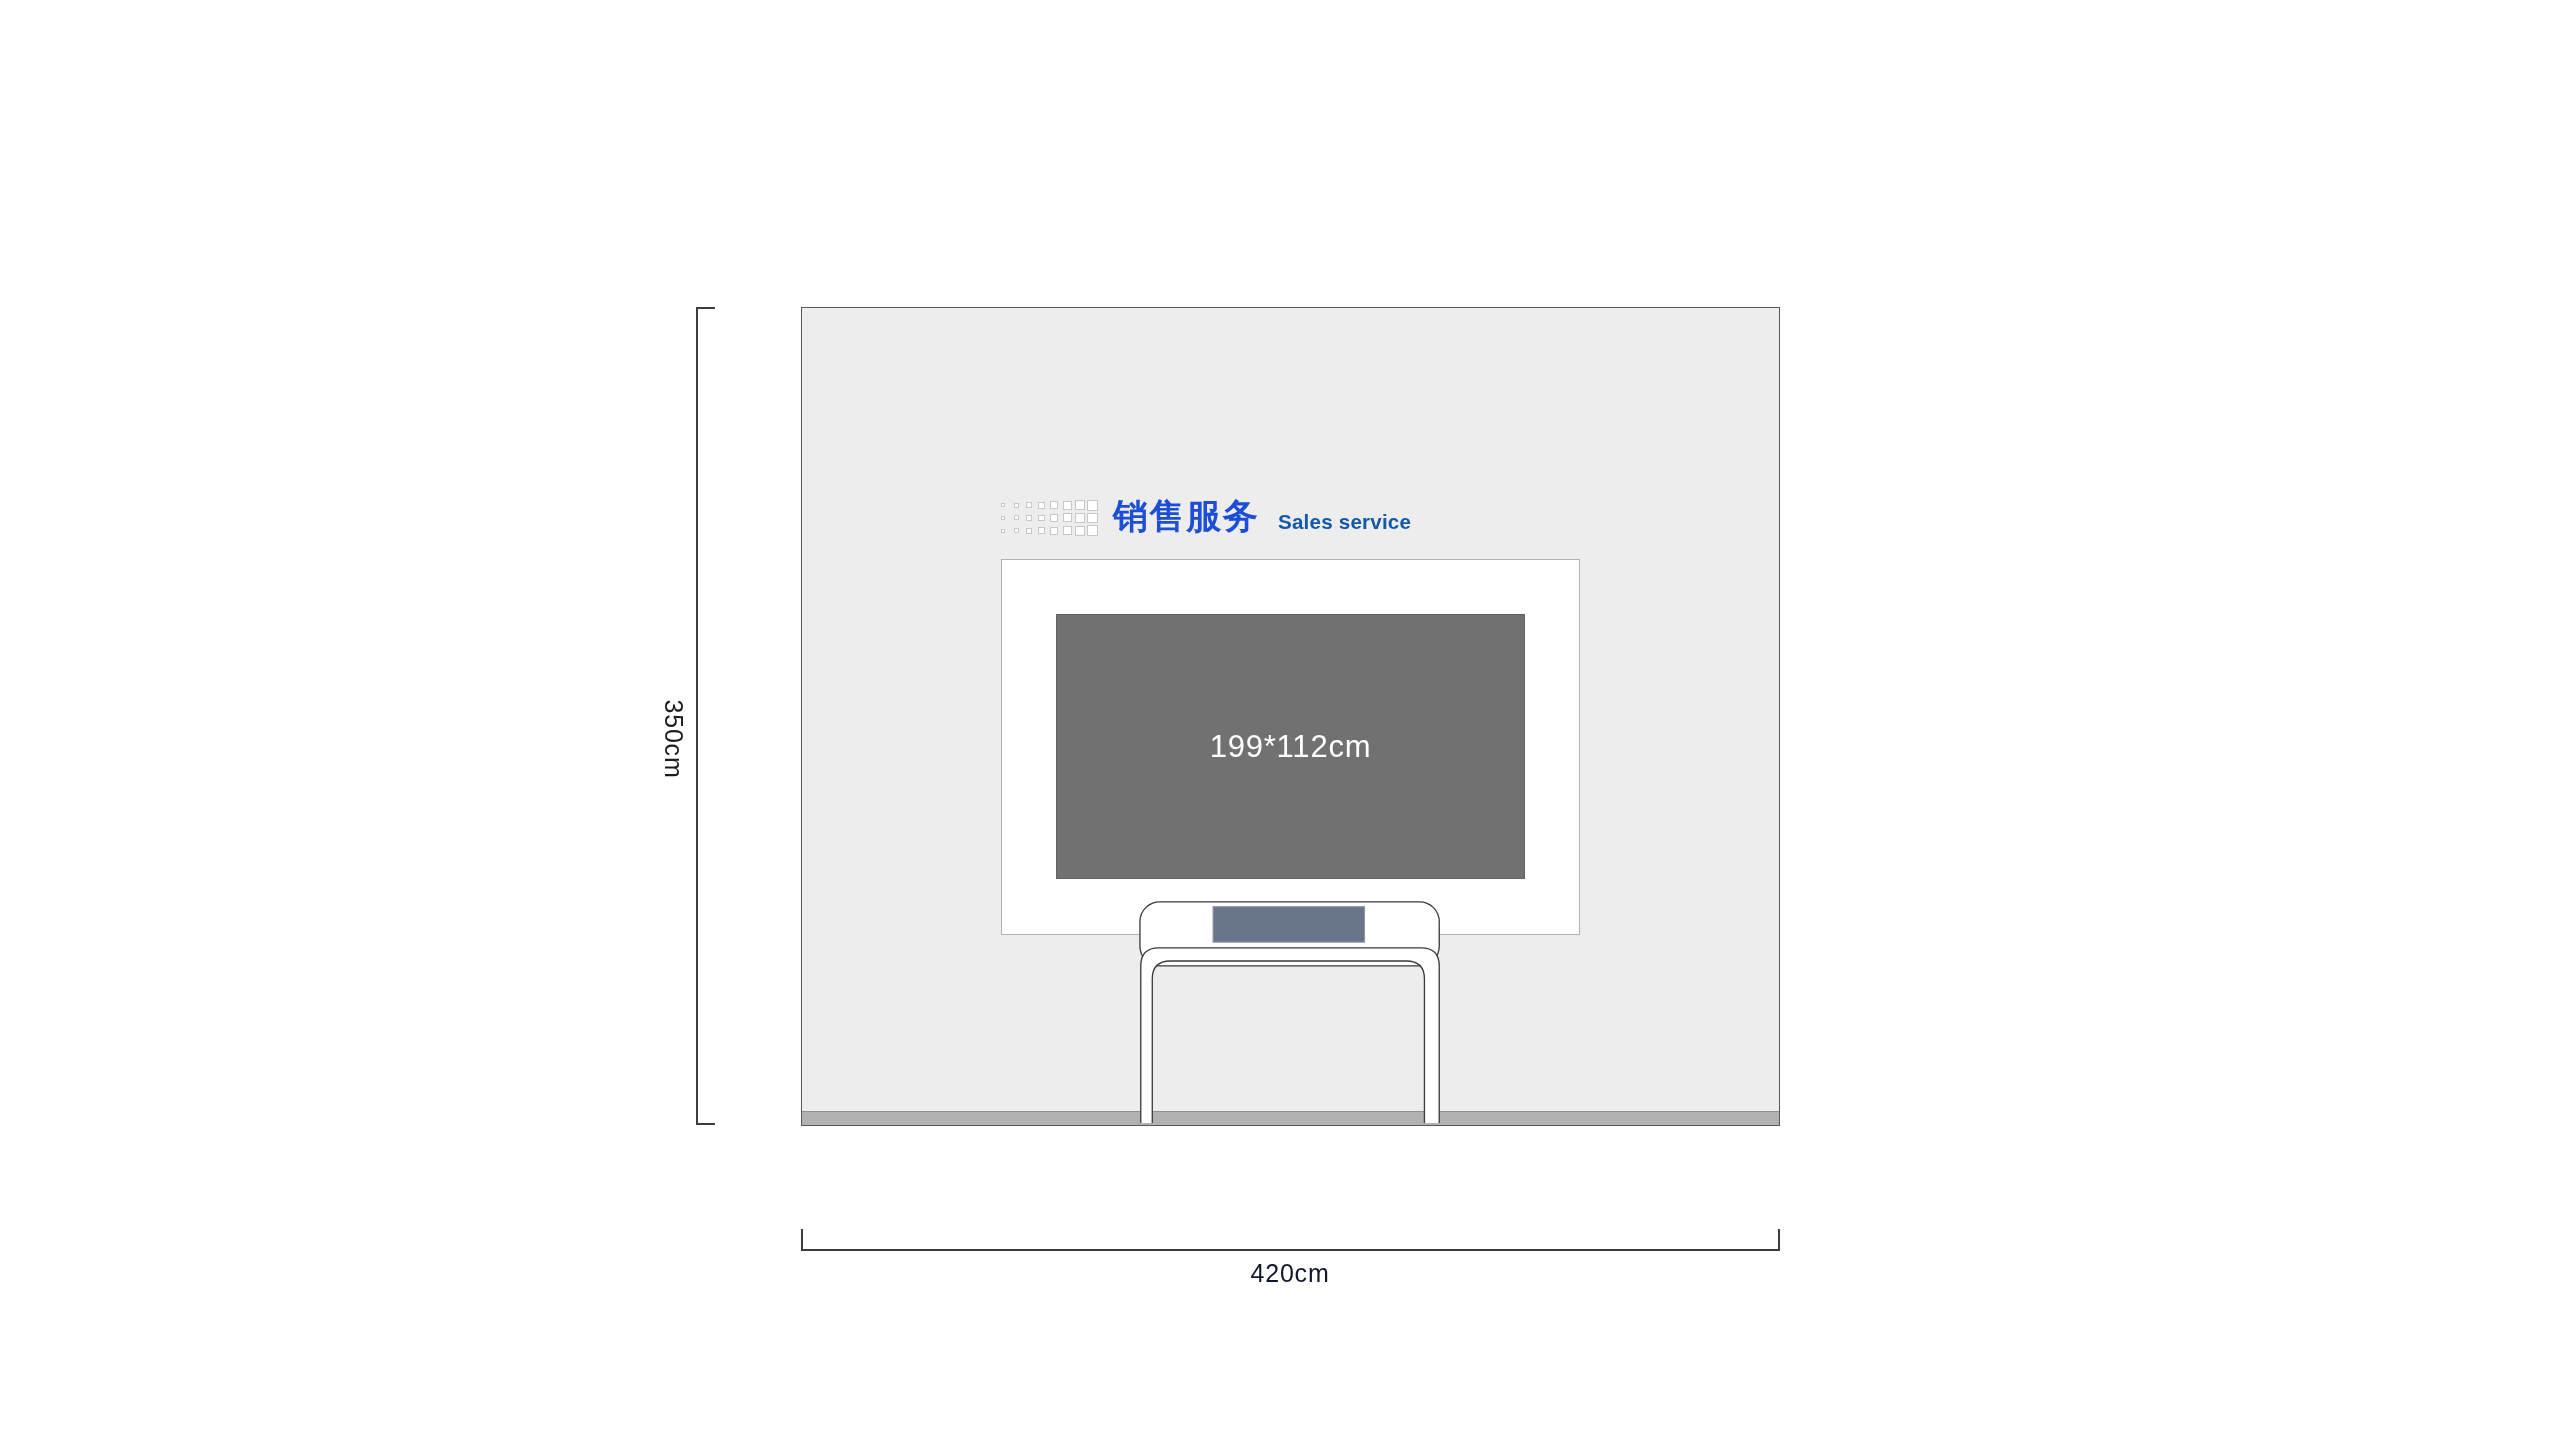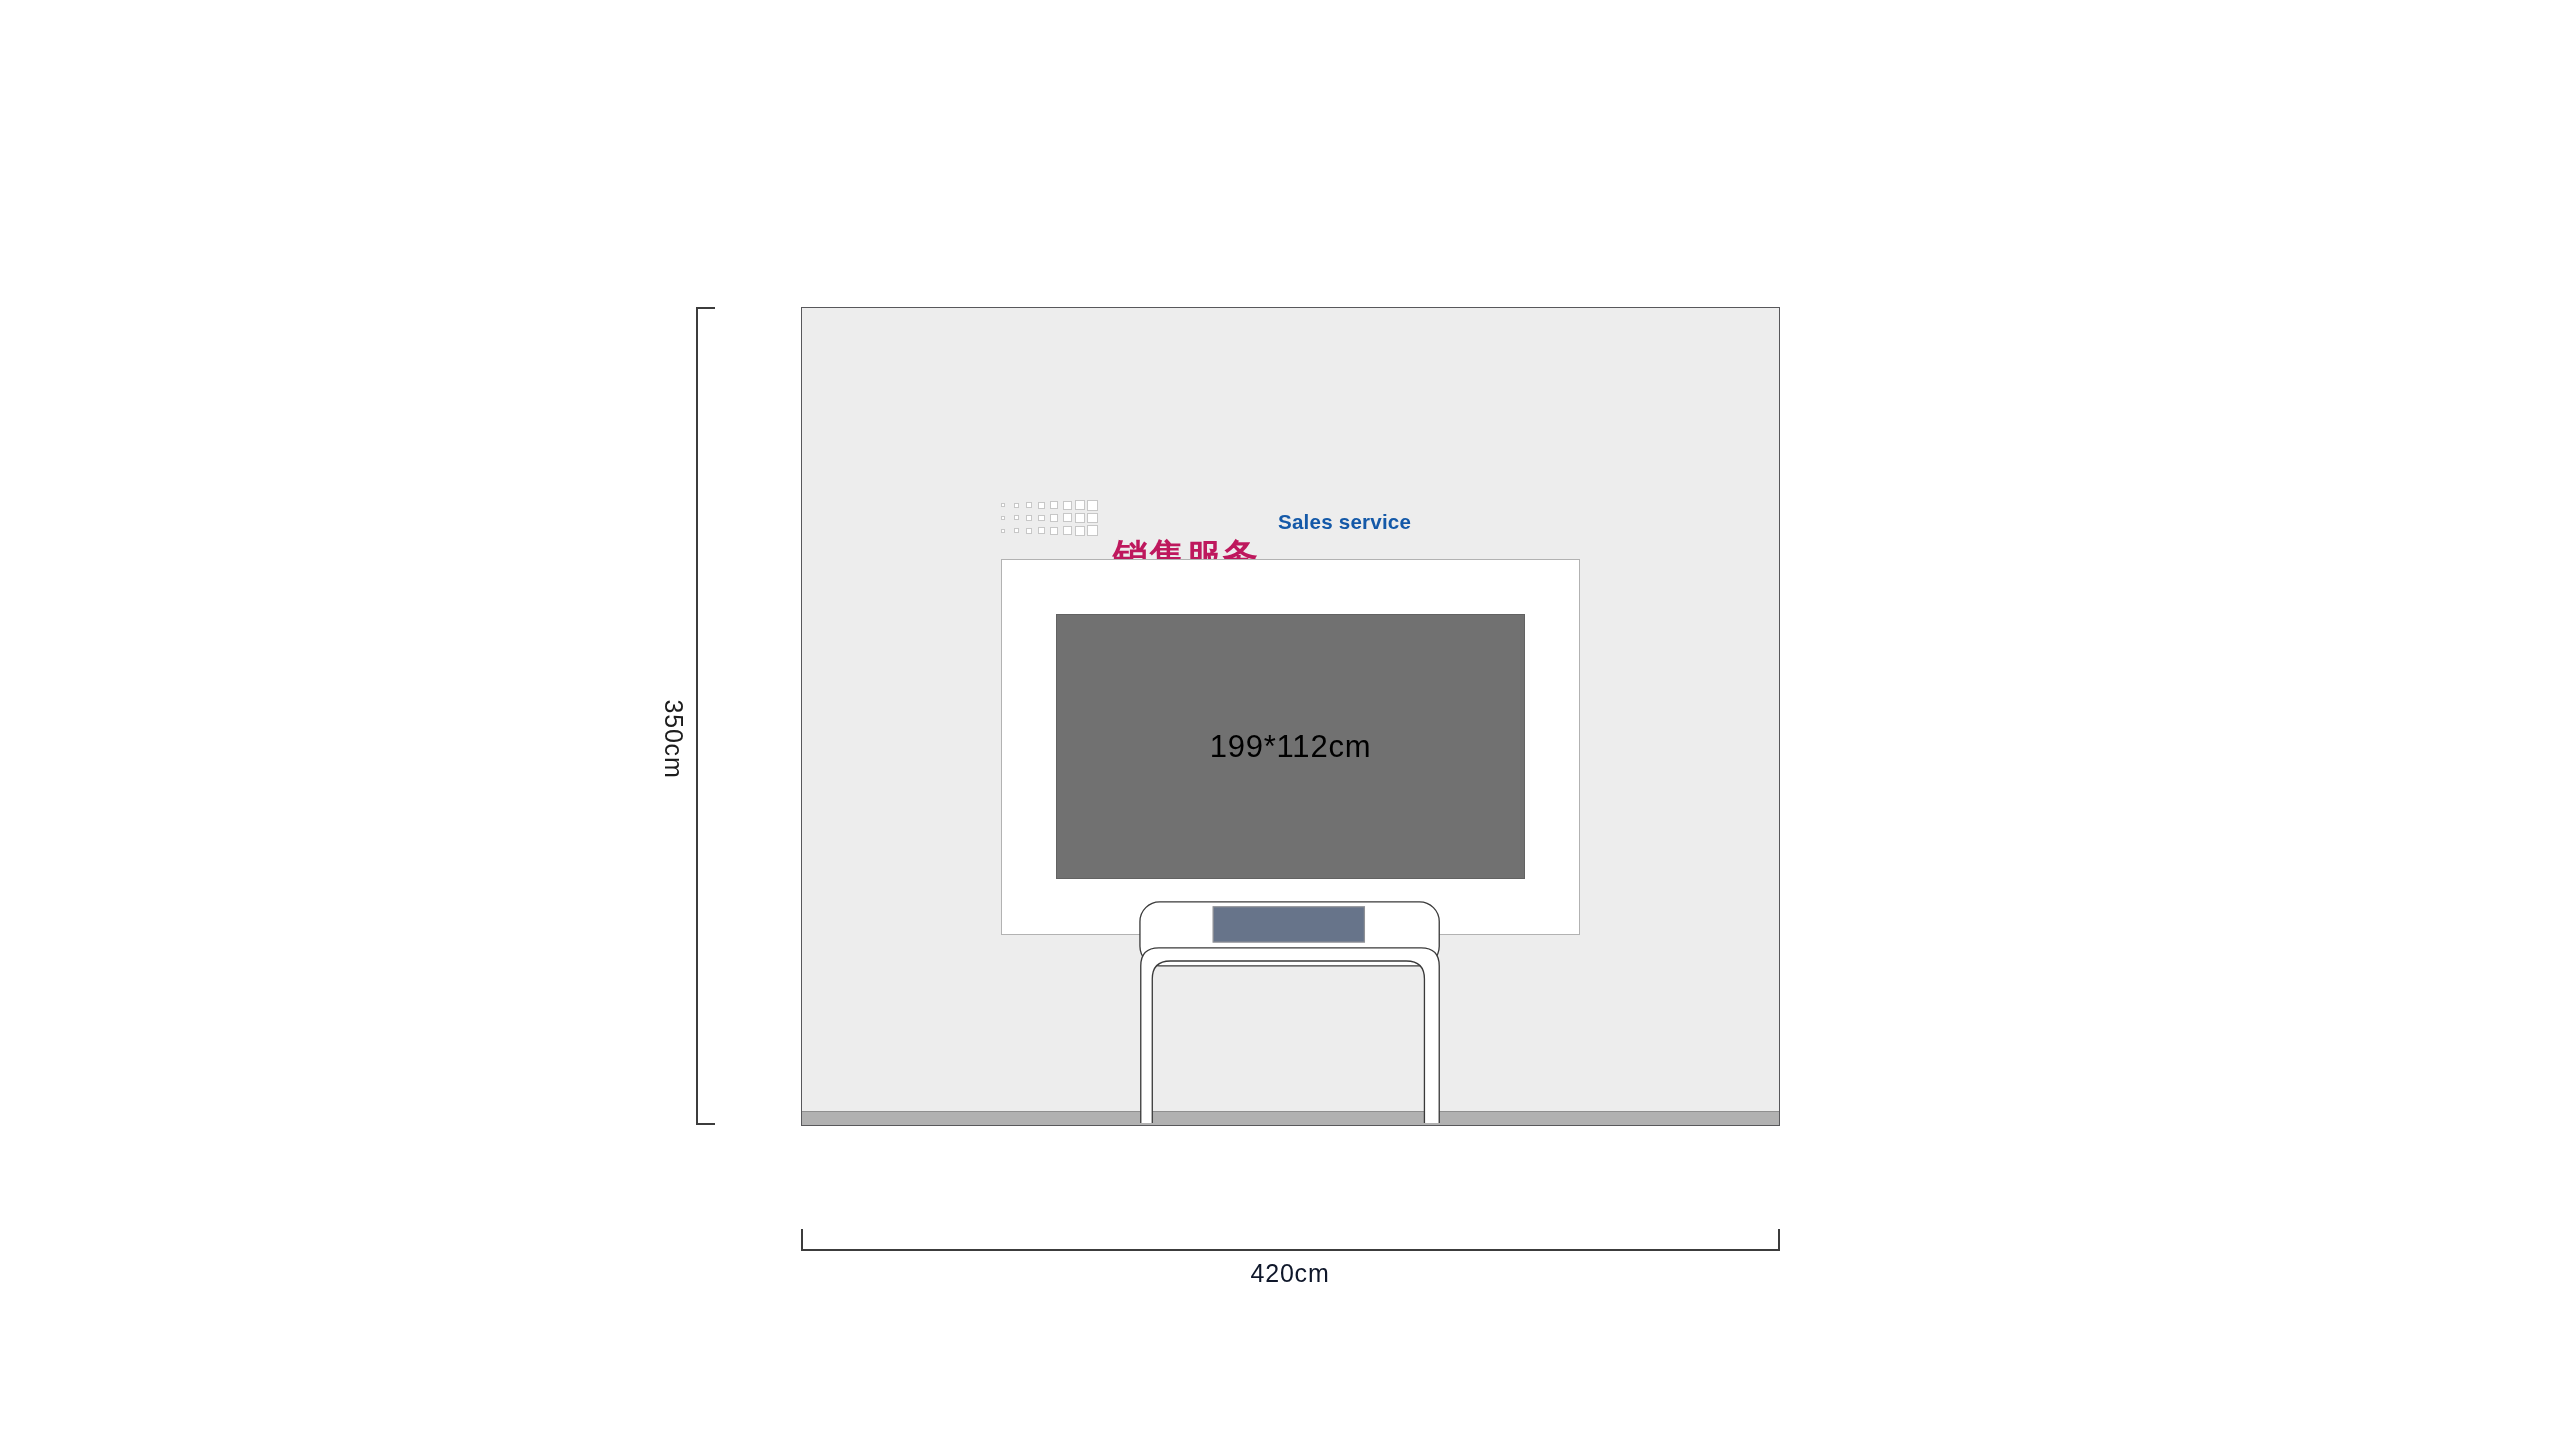--- a/index.html
+++ b/index.html
@@ -23,40 +23,40 @@
   .logo-dots {
     position: absolute; left: 195px; top: 191px; width: 102px; height: 38px;
     display: grid; grid-template-columns: repeat(8, 1fr); grid-template-rows: repeat(3, 1fr);
   }
   .logo-dots .cell { display: flex; align-items: center; justify-content: center; }
   .logo-dots .sq { background: #ffffff; border: 0.8px solid #c7c7c7; display: block; }
 
   .title-zh {
     position: absolute; left: 311px; top: 190px;
     font-size: 35px; font-weight: 700; letter-spacing: 1.6px;
-    color: #be185d; line-height: 1; white-space: nowrap; margin-top: 40px;
+    color: #1d4ed8; line-height: 1; white-space: nowrap;
   }
   .title-en {
     position: absolute; left: 476px; top: 204px;
     font-size: 20.6px; font-weight: 700; letter-spacing: 0.2px;
     color: #1459a8; line-height: 1; white-space: nowrap;
   }
 
   
   .sign-board {
     position: absolute; left: 199px; top: 251px; width: 579px; height: 376px;
     background: #ffffff; border: 1.6px solid #b2b2b2;
   }
   .display-panel {
     position: absolute; left: 54px; top: 54px; width: 469px; height: 265px;
     background: #717171; border: 0.8px solid #626262;
     display: flex; align-items: center; justify-content: center;
   }
   .display-label {
-    color: #000000; font-size: 31px; font-weight: 300; letter-spacing: 0.8px;
+    color: #ffffff; font-size: 31px; font-weight: 300; letter-spacing: 0.8px;
   }
 
   
   .table-svg { position: absolute; left: 337px; top: 593px; width: 302px; height: 222px; }
 
   
   .dim { position: absolute; background: #3c3c3c; }
   .vdim-line  { left: 696px; top: 307px; width: 1.6px;  height: 817px; }
   .vdim-tick-top    { left: 696px; top: 307px;  width: 19px; height: 1.6px; }
   .vdim-tick-bottom { left: 696px; top: 1123px; width: 19px; height: 1.6px; }

